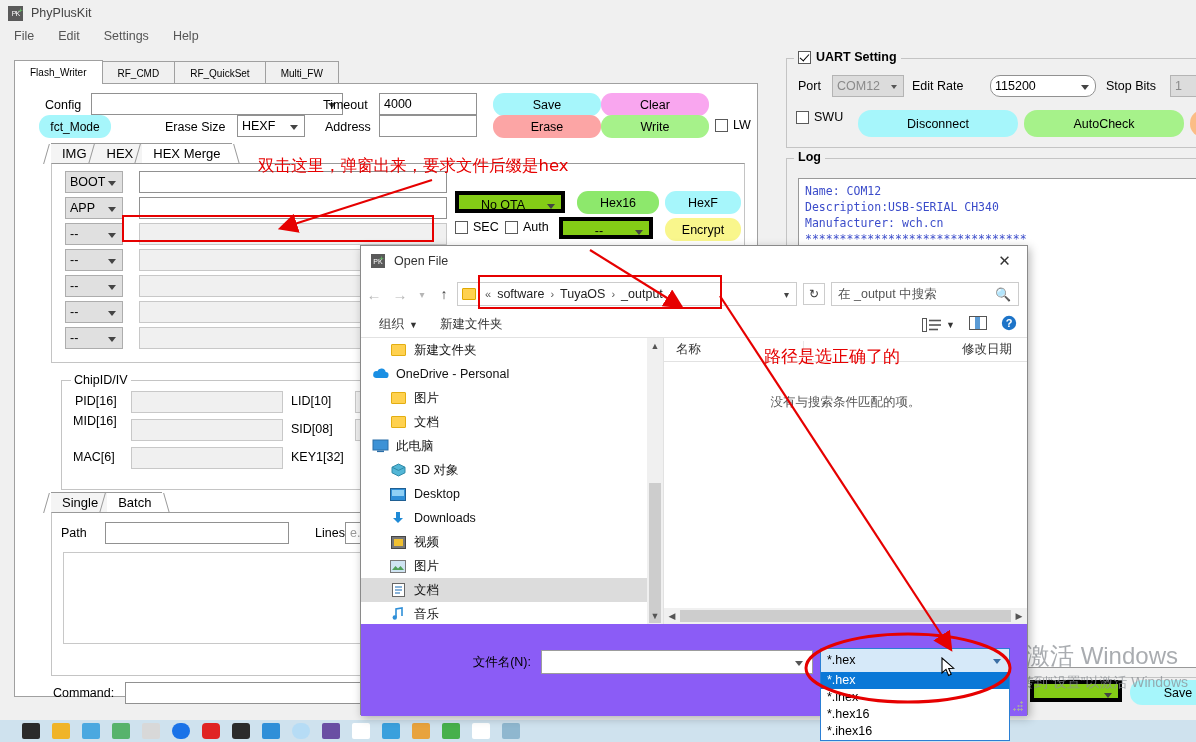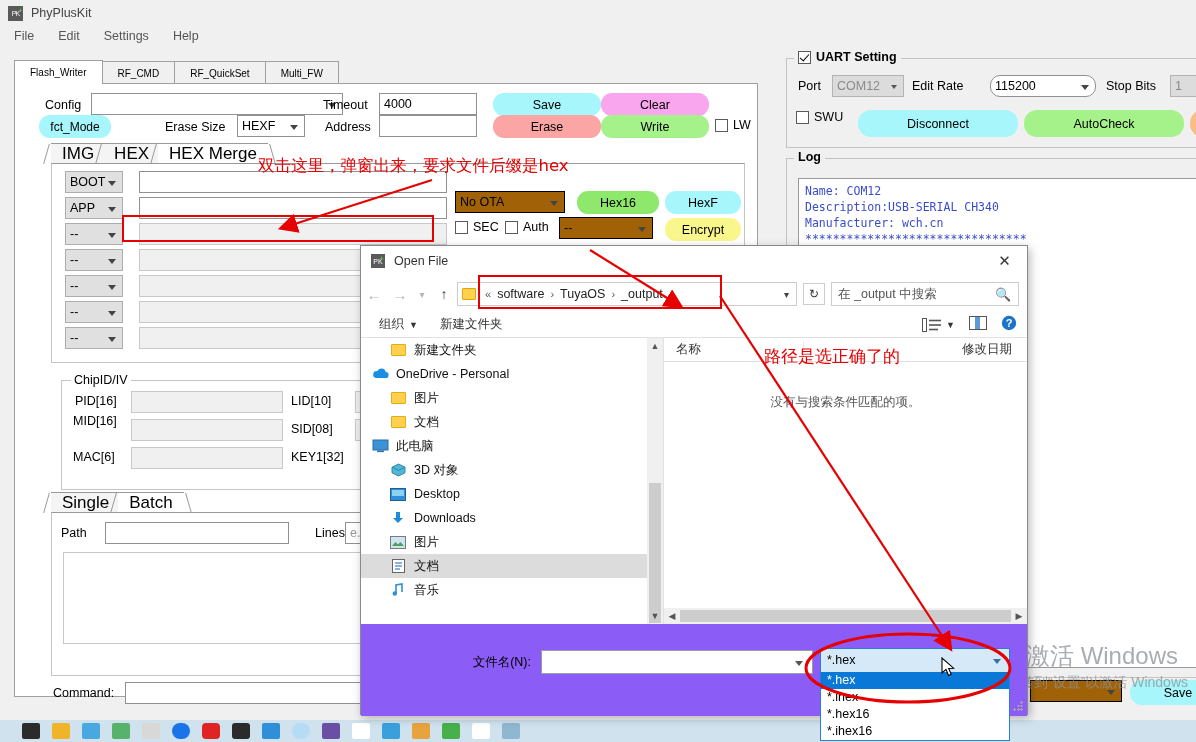--- a/index.html
+++ b/index.html
@@ -47,37 +47,37 @@
   .txtbox.disabled { background:#f0f0f0; border:1px solid #c8c8c8; }
   .combo {
     border:1px solid #919191; background:#fff; height:22px; font-size:12.5px;
     padding:0 18px 0 4px; line-height:20px; position:relative; color:#000;
   }
   .combo::after {
     content:""; position:absolute; right:6px; top:9px;
     border-left:4px solid transparent; border-right:4px solid transparent; border-top:5px solid #444;
   }
   .combo.thin::after { border-left:3.5px solid transparent; border-right:3.5px solid transparent; border-top:4px solid #555; }
-  .combo.grey { background:#a16207; border:1px solid #000000; }
+  .combo.grey { background:#84cc16; border:4px solid #000000;text-align:center; }
   .combo.greyfill { background:#e0e0e0; border:1px solid #adadad; }
   .pill {
     border-radius:11px; height:23px; display:flex; align-items:center; justify-content:center;
     font-size:12.5px; color:#000; cursor:default; border:none;
   }
   .chk { display:inline-flex; align-items:center; gap:5px; font-size:12.5px; }
   .chkbox { width:13px; height:13px; border:1px solid #5a5a5a; background:#fff; display:inline-block; position:relative; }
   .chkbox.checked::after {
     content:""; position:absolute; left:3px; top:0px; width:4px; height:8px;
     border:solid #000; border-width:0 1.6px 1.6px 0; transform:rotate(42deg);
   }
 
   
   .inner-tabstrip { position:absolute; display:flex; align-items:flex-end; }
   .inner-tab {
-    height:20px; padding:0 11px; display:flex; align-items:center; font-size:17px;
+    height:20px; padding:0 11px; display:flex; align-items:center; font-size:13px;
     border-top:1px solid #999; background:#f4f4f4; position:relative; margin-right:-2px;
   }
   .inner-tab::before { content:""; position:absolute; left:-5px; top:0; width:7px; height:20px;
     border-left:1px solid #999; transform:skewX(-16deg); }
   .inner-tab::after { content:""; position:absolute; right:-5px; top:0; width:7px; height:20px;
     border-right:1px solid #999; transform:skewX(16deg); }
   .inner-tab.active { background:#fff; z-index:4; }
 
   .groupbox { position:absolute; border:1px solid #c4c4c4; }
   .grouplabel { position:absolute; background:#fff; padding:0 3px; font-size:12.5px; }
@@ -492,20 +492,29 @@
         <span class="ic">
           <svg width="14" height="14" viewBox="0 0 14 14">
               <rect x="5" y="1" width="4" height="6" fill="#1f8ad6"></rect>
               <path d="M2 7h10l-5 5z" fill="#1f8ad6"></path>
             </svg>
         </span>
         <span>Downloads</span>
       </div>
       <div class="tree-item" style="padding-left:28px;">
         <span class="ic">
+          <svg width="15" height="13" viewBox="0 0 15 13">
+              <rect x="0.5" y="0.5" width="14" height="12" fill="#777" stroke="#444"></rect>
+              <rect x="3" y="3" width="9" height="7" fill="#f0c030"></rect>
+            </svg>
+        </span>
+        <span>视频</span>
+      </div>
+      <div class="tree-item" style="padding-left:28px;">
+        <span class="ic">
           <svg width="16" height="13" viewBox="0 0 16 13">
               <rect x="0.5" y="0.5" width="15" height="12" fill="#cfe4f2" stroke="#7a7a7a"></rect>
               <path d="M2 10l3.5-4 2.5 2.5L10.5 6 14 10z" fill="#4fa05a"></path>
             </svg>
         </span>
         <span>图片</span>
       </div>
       <div class="tree-item sel" style="padding-left:28px;">
         <span class="ic">
           <svg width="13" height="14" viewBox="0 0 13 14">

